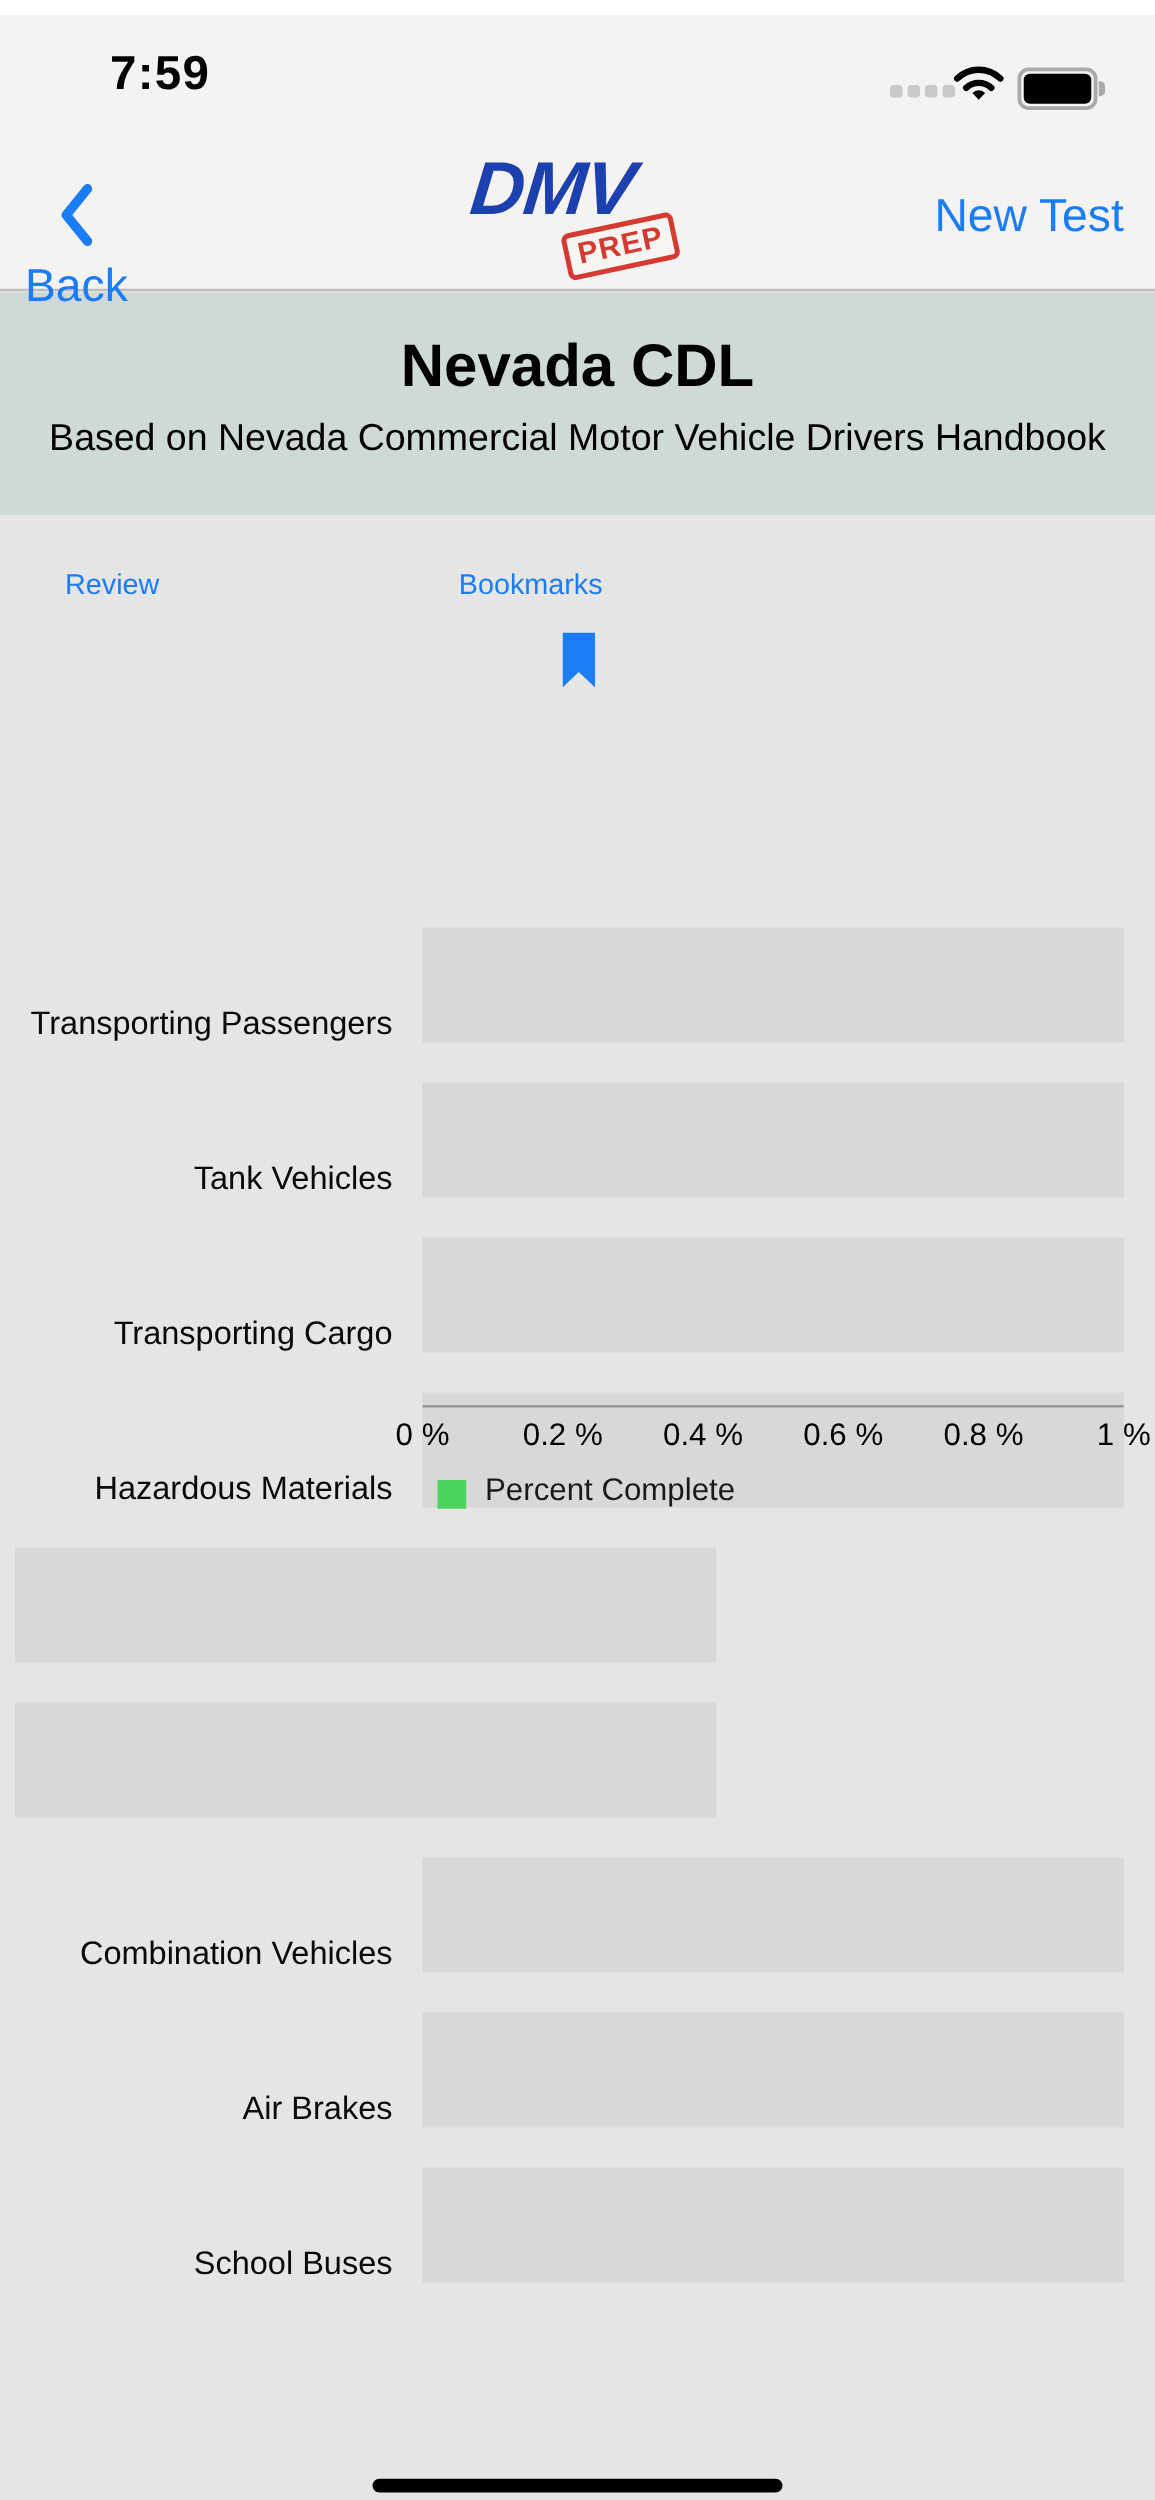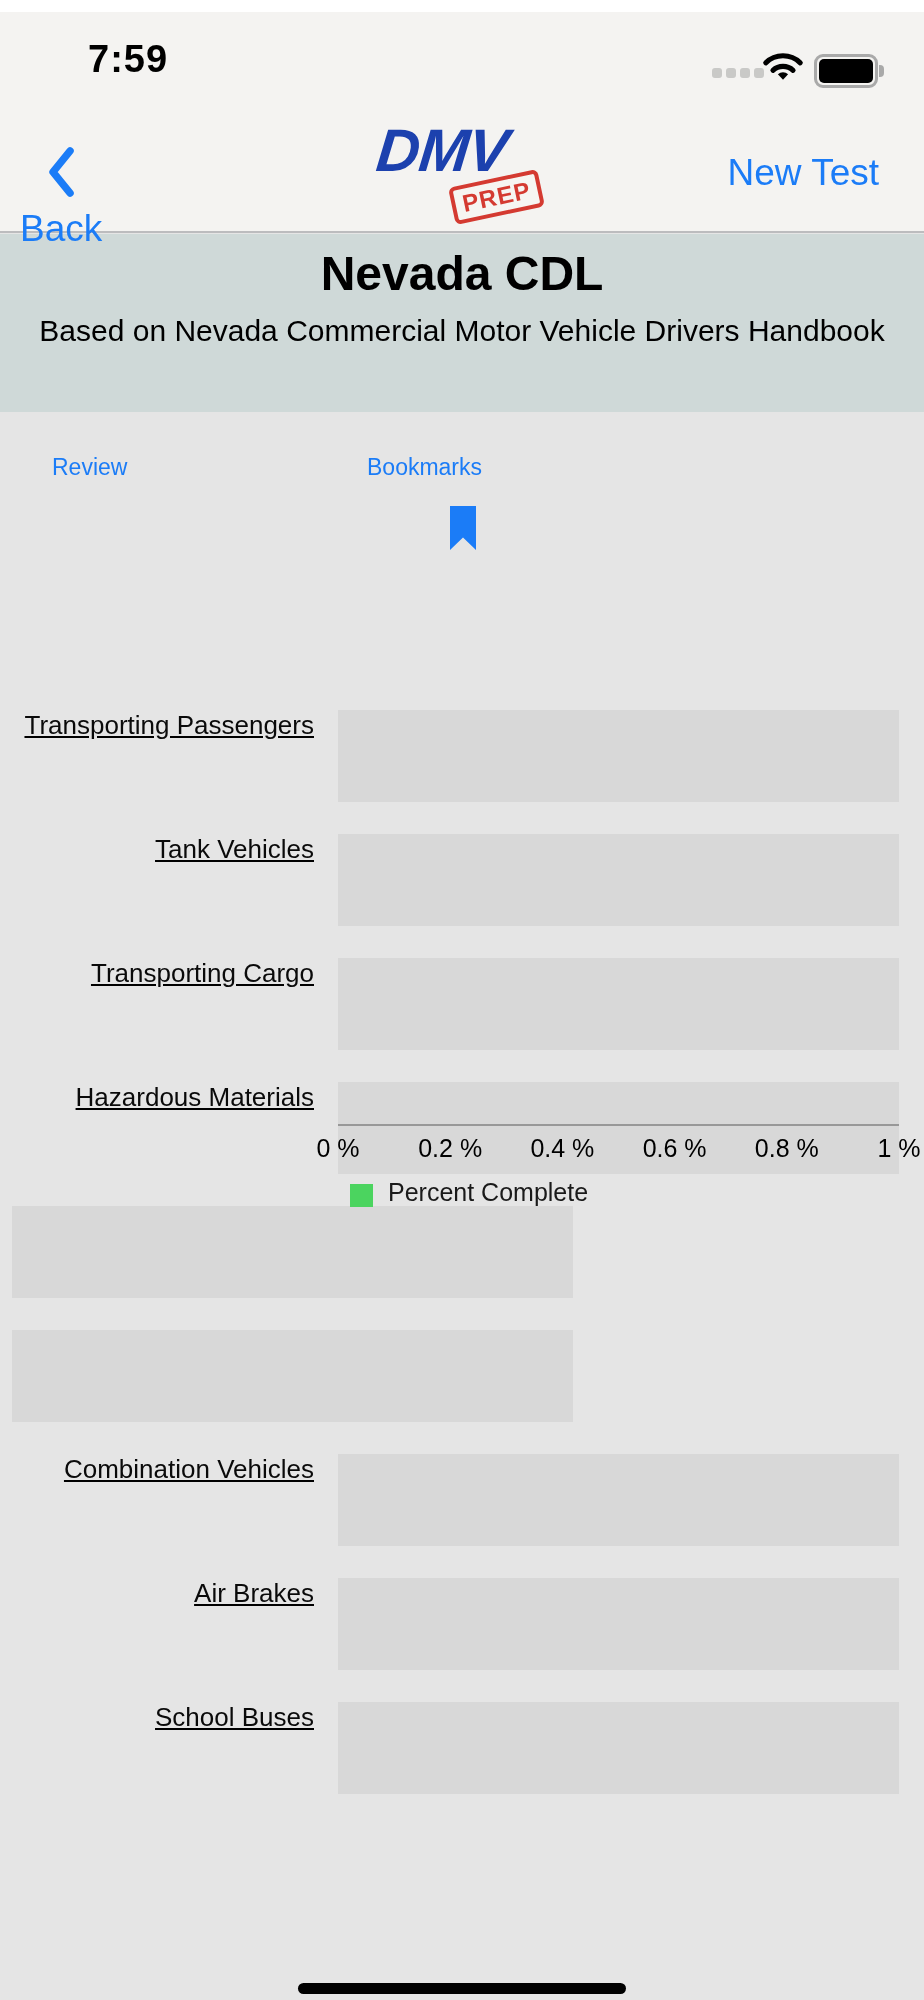--- a/index.html
+++ b/index.html
@@ -15,39 +15,39 @@
   .time{position:absolute;left:88px;top:26px;font-size:38px;font-weight:bold;letter-spacing:1px;}
   .cell-dots{position:absolute;left:712px;top:56px;display:flex;gap:4px;}
   .cell-dots .dot{width:10px;height:10px;border-radius:3px;background:#c9c9c7;}
   .wifi{position:absolute;left:762px;top:38px;}
   .battery{position:absolute;left:814px;top:42px;width:58px;height:28px;
     border:3px solid #a9a9a9;border-radius:9px;background:transparent;}
   .battery .fill{position:absolute;left:2px;top:2px;right:2px;bottom:2px;background:#000;border-radius:5px;}
   .battery .nib{position:absolute;right:-9px;top:8px;width:5px;height:12px;background:#a9a9a9;border-radius:0 4px 4px 0;}
   .back-btn{position:absolute;left:20px;top:134px;display:flex;align-items:center;gap:10px;cursor:pointer;flex-direction:column;}
   .back-label{color:#1b7cf7;font-size:37px;}
-  .new-test-btn{position:absolute;right:45px;top:140px;color:#1b7cf7;font-size:37px;cursor:pointer;}
+  .new-test-btn{position:absolute;right:25px;top:140px;color:#1b7cf7;font-size:37px;cursor:pointer;}
   .logo{position:absolute;left:50%;top:104px;transform:translateX(-50%);width:170px;height:115px;}
   .logo-dmv{font-size:60px;font-weight:bold;font-style:italic;color:#1c41ae;letter-spacing:-1px;
     display:inline-block;transform:skewX(-6deg);}
   .logo-stamp{position:absolute;left:74px;top:62px;transform:rotate(-12deg);
     border:4px solid #d43a31;color:#d43a31;font-weight:bold;font-size:24px;letter-spacing:1px;
     padding:1px 7px;border-radius:6px;background:rgba(247,246,244,0.6);}
   
   .title-band{position:absolute;top:222px;left:0;width:924px;height:178px;background:#cfd9d8;text-align:center;z-index:1;}
-  .title-band h1{margin:0;padding-top:16px;font-size:48px;font-weight:bold;line-height:1.0;}
+  .title-band h1{margin:0;padding-top:36px;font-size:48px;font-weight:bold;line-height:1.0;}
   .title-band .subtitle{margin-top:18px;font-size:30px;line-height:1.0;}
   
   .tab{position:absolute;color:#1b7cf7;font-size:23px;cursor:pointer;}
   .tab-review{left:52px;top:442px;}
   .tab-bookmarks{left:367px;top:442px;}
   .bookmark-icon{position:absolute;left:450px;top:494px;cursor:pointer;}
   
   .chart{position:absolute;left:0;top:698px;width:924px;height:520px;}
-  .chart-row{position:relative;width:740px;height:124px;display:flex;align-items:flex-start;text-decoration:underline;}
+  .chart-row{position:relative;width:740px;height:124px;display:flex;align-items:flex-end;}
   .chart-label{width:314px;text-align:right;padding-right:12px;font-size:26px;color:#0a0a0a;flex:none;}
   .chart-track{position:relative;margin-left:12px;width:561px;height:92px;background:#d8d8d8;flex:none;}
   .chart-fill{position:absolute;left:0;top:0;bottom:0;background:#4bd45f;}
   .axis-line{position:absolute;left:338px;top:1112px;width:561px;height:2px;background:#989898;}
   .axis-ticks{position:absolute;left:338px;top:1122px;width:561px;height:30px;}
   .axis-tick{position:absolute;transform:translateX(-50%);font-size:25px;color:#000;white-space:nowrap;}
   .legend{position:absolute;left:350px;top:1166px;display:flex;align-items:flex-end;gap:15px;}
   .legend-swatch{width:23px;height:23px;background:#4bd45f;flex:none;}
   .legend-label{font-size:25px;color:#1a1a1a;}
   

